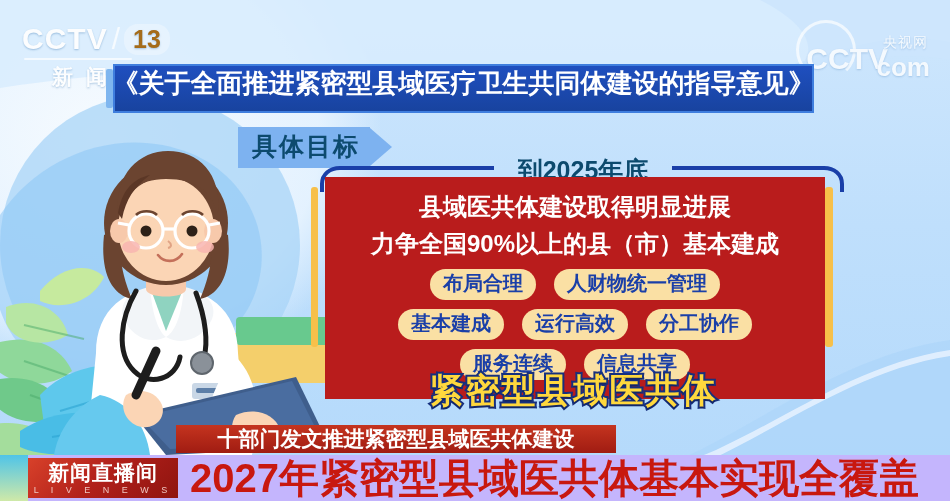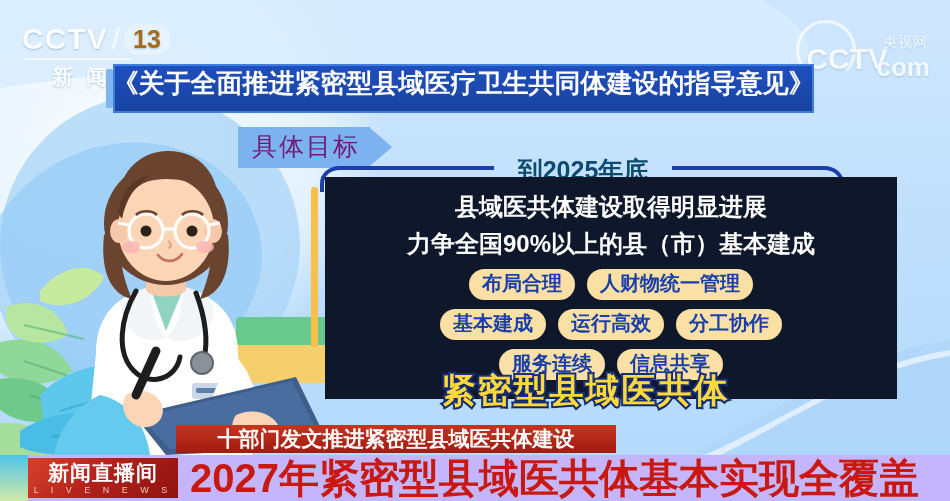--- a/index.html
+++ b/index.html
@@ -47,44 +47,44 @@
     border:2px solid #3f7ede;display:flex;align-items:flex-start;justify-content:center;}
   .title-strip .t{color:#ffffff;font-size:26px;font-weight:bold;letter-spacing:0px;
     white-space:nowrap;font-family:"Liberation Sans","DejaVu Sans",sans-serif;}
   .title-strip .bar-l{position:absolute;left:-9px;top:3px;width:7px;height:39px;
     background:#7fb6ef;border-radius:2px;}
 
   
   .goal-tag{position:absolute;left:238px;top:128px;height:38px;
     display:flex;align-items:center;}
   .goal-tag .body{background:#7db2f0;padding:3px 10px 5px 14px;display:flex;align-items:center;}
-  .goal-tag .body span{color:#701a75;font-size:25px;font-weight:normal;letter-spacing:2px;}
+  .goal-tag .body span{color:#0c4a6e;font-size:25px;font-weight:bold;letter-spacing:2px;}
   .goal-tag .arrow{width:0;height:0;border-top:19px solid transparent;
     border-bottom:19px solid transparent;border-left:22px solid #7db2f0;}
 
   
   .card-wrap{position:absolute;left:318px;top:150px;width:530px;height:265px;}
   .bracket{position:absolute;left:0;top:0;width:530px;height:42px;}
   .deadline{position:absolute;left:0;top:4px;width:530px;text-align:center;
     font-size:25px;font-weight:bold;color:#0c4a6e;letter-spacing:0px;}
-  .card{position:absolute;left:7px;top:27px;width:572px;height:222px;
-    background:#0f172a;}
+  .card{position:absolute;left:7px;top:27px;width:500px;height:222px;
+    background:#b91c1c;}
   .acc-left{position:absolute;left:-7px;top:37px;width:7px;height:160px;background:#f7c04a;border-radius:3px;}
   .acc-right{position:absolute;left:507px;top:37px;width:8px;height:160px;background:#f7c04a;border-radius:3px;}
 
   .card .line{color:#ffffff;font-weight:bold;text-align:center;letter-spacing:0px;white-space:nowrap;}
   .card .l1{font-size:24px;margin-top:14px;}
   .card .l2{font-size:24px;margin-top:5px;}
 
-  .pillrow{display:flex;justify-content:center;gap:12px;margin-top:9px;}
+  .pillrow{display:flex;justify-content:center;gap:18px;margin-top:9px;}
   .pill{background:#fae0a4;color:#1a3fa8;font-size:20px;font-weight:bold;
     border-radius:18px;padding:3px 13px 5px;white-space:nowrap;line-height:1.15;}
 
   
-  .bigyellow{position:absolute;left:328px;top:368px;width:515px;text-align:center;
+  .bigyellow{position:absolute;left:316px;top:368px;width:515px;text-align:center;
     font-size:34px;font-weight:bold;color:#ffd83d;letter-spacing:2px;white-space:nowrap;
     -webkit-text-stroke:4px #17307e;paint-order:stroke fill;
     text-shadow:0 2px 0 rgba(0,0,0,.18);}
 
   
   .subbanner{position:absolute;left:176px;top:425px;width:440px;height:28px;
     background:linear-gradient(180deg,#c5341f 0%,#a01c12 100%);
     display:flex;align-items:center;justify-content:center;}
   .subbanner span{color:#ffffff;font-size:21px;font-weight:bold;letter-spacing:0px;white-space:nowrap;}
 

